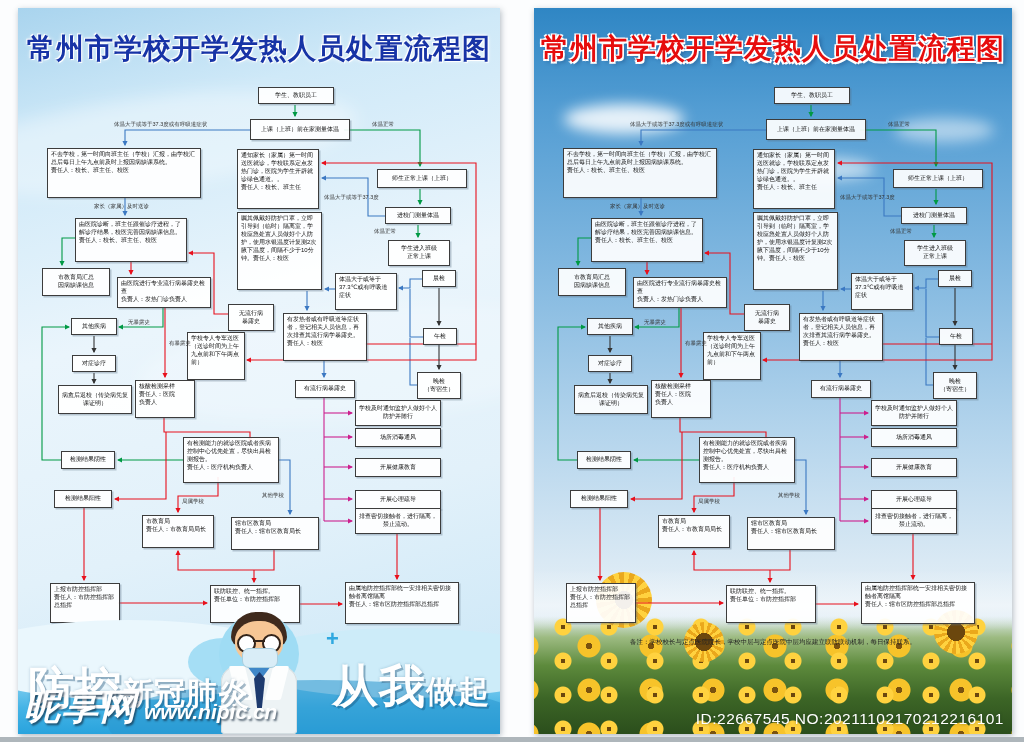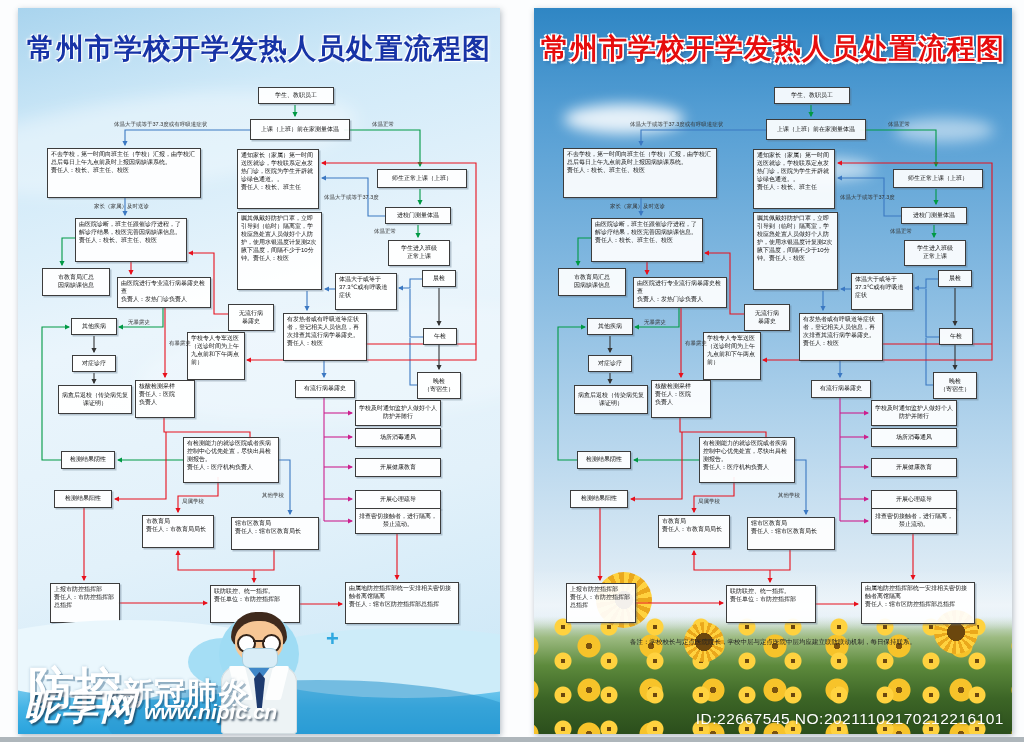--- a/index.html
+++ b/index.html
@@ -264,20 +264,21 @@
         <div class="shirt"></div>
           <div class="tie"></div>
         <div class="hair"></div>
           <div class="face"></div>
         <div class="eye l"></div>
           <div class="eye r"></div>
         <div class="bridge"></div>
           <div class="mask"></div>
       </div>
       <div class="slogan slog-l"><span class="slog-big">防控</span><span class="slog-small">新冠肺炎</span></div>
+      <div class="slogan slog-r"><span class="slog-big">从我</span><span class="slog-small">做起</span></div>
     </div>
     <div class="watermark">
       <span class="wm-name">昵享网</span><span class="wm-url">www.nipic.cn</span>
     </div>
   </div>
 
   <div class="poster poster-right">
   <div class="poster-title">常州市学校开学发热人员处置流程图</div>
   <div class="chart">
     <svg class="flow-lines" viewBox="0 0 482 726">

